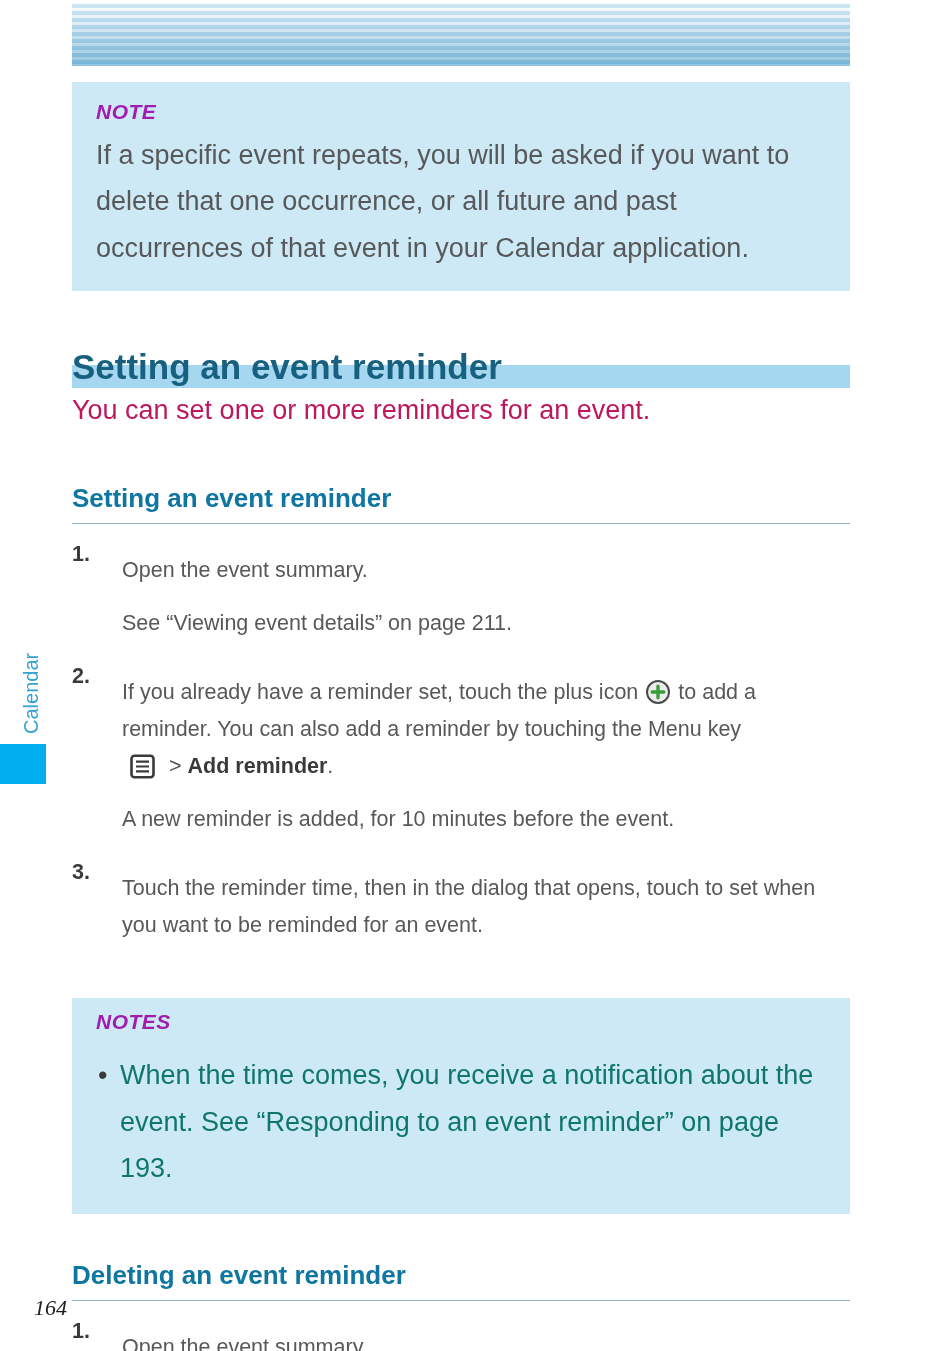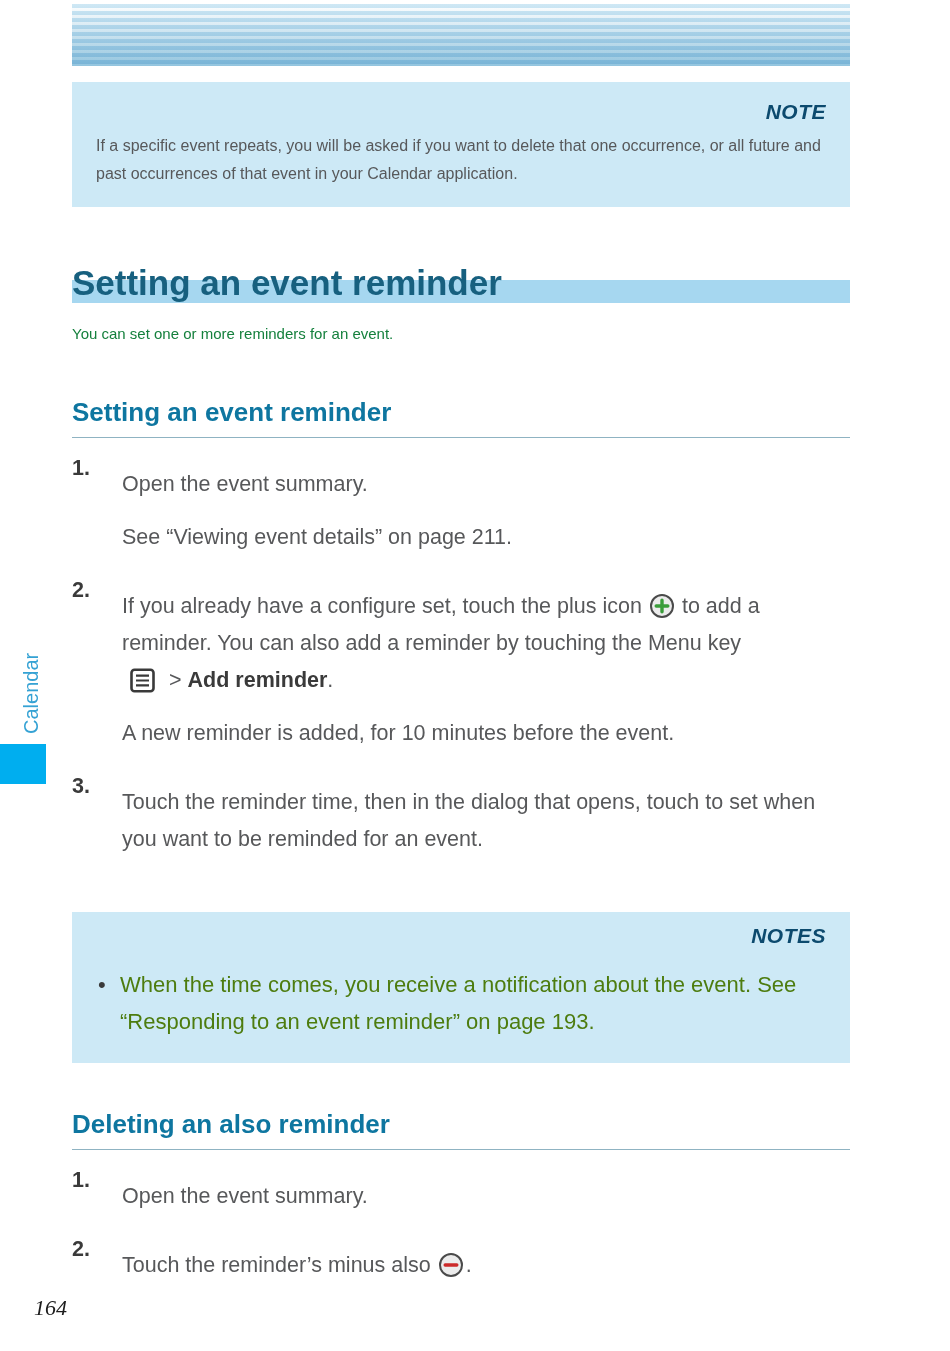--- a/index.html
+++ b/index.html
@@ -34,27 +34,26 @@
     
     .note-box {
       background: #cde9f6;
       padding: 18px 24px 20px 24px;
       margin-top: 16px;
     }
     .note-title {
       font-size: 21px;
       font-weight: bold;
       font-style: italic;
-      color: #0c4a6e;
+      color: #a21caf;
       margin-bottom: 8px;
       letter-spacing: 0.5px;
-      text-align: right;
     }
     .note-body {
-      font-size: 16px;
+      font-size: 27px;
       color: #57585a;
       line-height: 1.72;
     }
 
     
     .main-title {
       position: relative;
       margin-top: 56px;
       font-size: 35px;
       font-weight: bold;
@@ -63,23 +62,22 @@
     }
     .main-title .bar {
       position: absolute;
       left: 0; right: 0; bottom: 0;
       height: 23px;
       background: #a6d7f0;
     }
     .main-title .txt { position: relative; }
 
     .intro {
-      margin-top: 18px;
-      font-size: 15px;
-      color: #15803d;
+      font-size: 27px;
+      color: #be185d;
       line-height: 1.7;
     }
 
     .subhead {
       margin-top: 50px;
       font-size: 26px;
       font-weight: bold;
       color: #0e76a0;
       padding-bottom: 9px;
       border-bottom: 1px solid #8fb3c2;
@@ -117,22 +115,22 @@
     
     .notes-box {
       background: #cde9f6;
       padding: 12px 24px 22px 24px;
       margin-top: 38px;
     }
     .notes-list { list-style: none; }
     .notes-list li {
       position: relative;
       padding-left: 24px;
-      font-size: 22px;
-      color: #4d7c0f;
+      font-size: 27px;
+      color: #0f766e;
       line-height: 1.72;
       margin-top: 18px;
     }
     .notes-list li::before {
       content: "\2022";
       position: absolute;
       left: 2px;
       top: 0;
       color: #3a3a3a;
     }
@@ -199,21 +197,21 @@
         <div class="step-num">1.</div>
         <div class="step-body">
           <p>Open the event summary.</p>
           <p>See “Viewing event details” on page 211.</p>
         </div>
       </div>
 
       <div class="step">
         <div class="step-num">2.</div>
         <div class="step-body">
-          <p><span>If you already have a configure set, touch the plus icon</span><span class="inline-icon"><svg width="26" height="26" viewBox="0 0 26 26">
+          <p><span>If you already have a reminder set, touch the plus icon</span><span class="inline-icon"><svg width="26" height="26" viewBox="0 0 26 26">
                   <circle cx="13" cy="13" r="11" fill="#ececec" stroke="#4a4a4a" stroke-width="2"></circle>
                   <path d="M13 7.2v11.6M7.2 13h11.6" stroke="#3a9d3a" stroke-width="3.4" stroke-linecap="round"></path>
                 </svg></span><span>to add a reminder. You can also add a reminder by touching the Menu key</span><br>
           <span class="inline-icon"><svg width="27" height="25" viewBox="0 0 27 25">
                   <rect x="2.5" y="1.8" width="22" height="21.5" rx="3" fill="#ffffff" stroke="#3a3a3a" stroke-width="2.6"></rect>
                   <path d="M7 7.6h13M7 12.5h13M7 17.4h13" stroke="#3a3a3a" stroke-width="2.2"></path>
                 </svg></span><span class="gt">&gt;</span><b class="bold-dark">Add reminder</b><span>.</span></p>
           <p>A new reminder is added, for 10 minutes before the event.</p>
         </div>
       </div>
@@ -227,21 +225,21 @@
 
     </div>
 
     <div class="notes-box">
       <div class="note-title">NOTES</div>
       <ul class="notes-list">
         <li>When the time comes, you receive a notification about the event. See “Responding to an event reminder” on page 193.</li>
       </ul>
     </div>
 
-    <h2 class="subhead deleting">Deleting an also reminder</h2>
+    <h2 class="subhead deleting">Deleting an event reminder</h2>
 
     <div class="steps">
 
       <div class="step">
         <div class="step-num">1.</div>
         <div class="step-body">
           <p>Open the event summary.</p>
         </div>
       </div>
 

